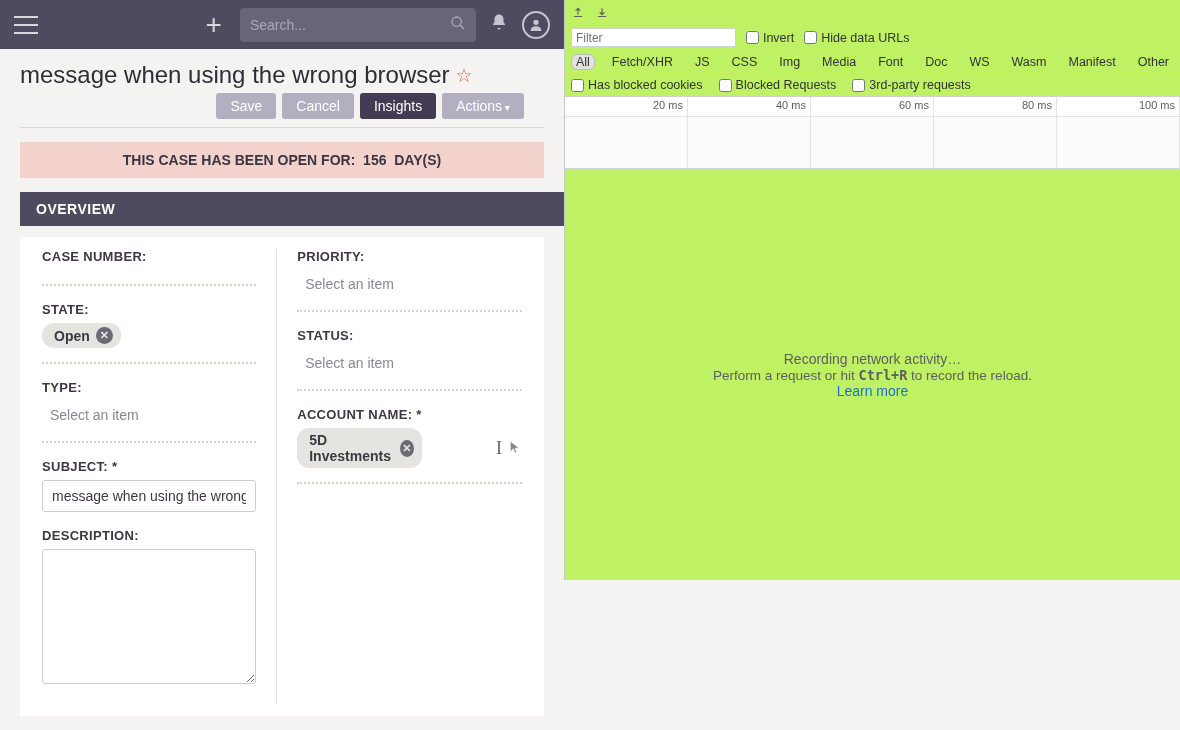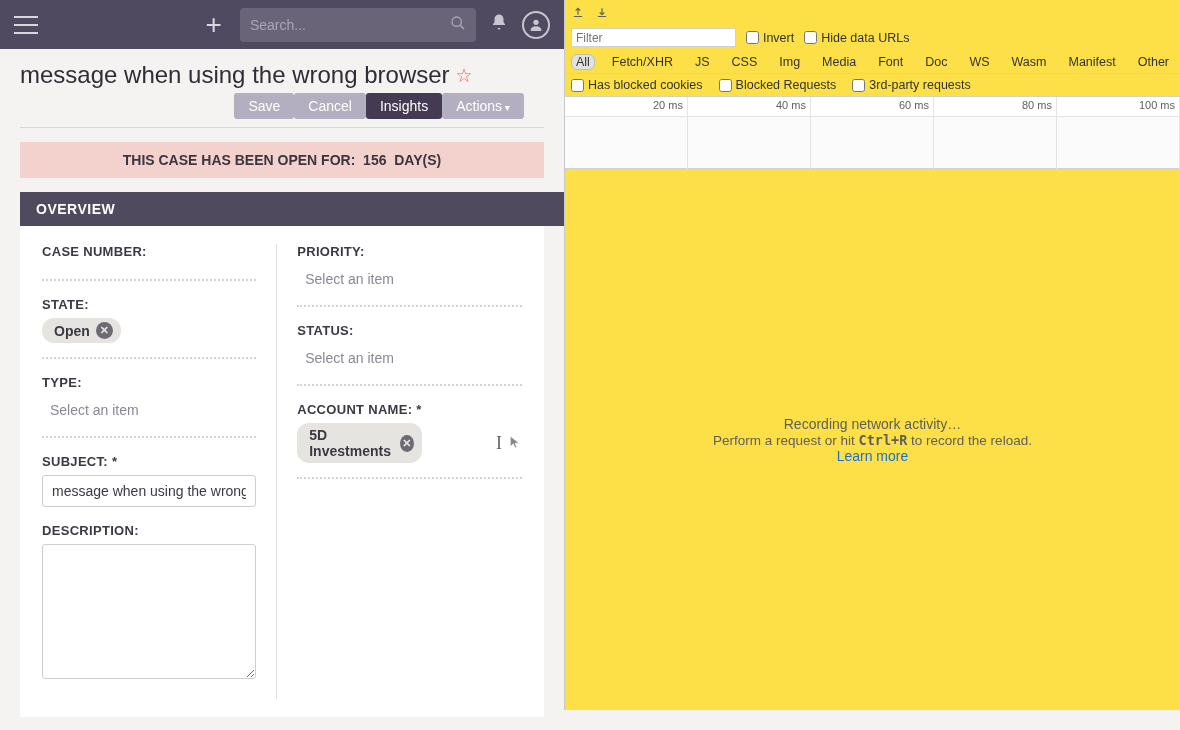--- a/index.html
+++ b/index.html
@@ -13,44 +13,44 @@
 .search-wrap { background: #6a6478; border-radius: 4px; height: 34px; width: 236px; display: flex; align-items: center; padding: 0 10px; }
 .search-input { background: transparent; border: none; outline: none; color: #d9d7dd; font-size: 14px; width: 100%; }
 .search-input::placeholder { color: #aba6b5; }
 .search-icon { color: #aba6b5; font-size: 16px; }
 .bell-icon { color: #c8c4d0; font-size: 20px; cursor: pointer; }
 .user-circ { width: 28px; height: 28px; border: 2px solid #c8c4d0; border-radius: 50%; display: flex; align-items: center; justify-content: center; cursor: pointer; }
 .user-circ svg { width: 16px; height: 16px; }
 .title-row { display: flex; align-items: center; padding: 12px 20px 4px 20px; }
 .page-title { font-size: 24px; color: #2f2d36; font-weight: 400; }
 .star-icon { color: #eb5757; font-size: 19px; margin-left: 6px; cursor: pointer; }
-.action-row { display: flex; justify-content: flex-end; padding: 0 20px 8px 20px; border-bottom: 1px solid #dad7d4; margin: 0 20px; }
+.action-row { display: flex; justify-content: flex-end; gap: 6px; padding: 0 20px 8px 20px; border-bottom: 1px solid #dad7d4; margin: 0 20px; }
 .btn { border: none; border-radius: 3px; padding: 5px 14px; font-size: 14px; cursor: pointer; color: #fff; }
 .btn-muted { background: #b4aec1; }
 .btn-dark { background: #443a54; }
 .btn-caret::after { content: " ▾"; font-size: 10px; }
 .open-banner { background: #f3d1cc; margin: 14px 20px; padding: 10px; text-align: center; font-size: 14px; font-weight: 600; color: #3b353f; }
 .tab { display: inline-block; background: #504a5e; color: #fff; padding: 9px 16px; margin-left: 20px; font-size: 14px; font-weight: 600; letter-spacing: 0.5px; }
-.card { background: #fff; margin: 0 20px; padding: 18px 22px; display: flex; gap: 20px; }
+.card { background: #fff; margin: 11px 20px; padding: 12px 22px; display: flex; gap: 20px; }
 .col { flex: 1; }
 .divider { width: 1px; background: #e3e1de; }
 .field { margin-bottom: 16px; padding-bottom: 14px; border-bottom: 2px dotted #d6d3cf; }
 .field-label { font-size: 13px; font-weight: 700; color: #3d3844; letter-spacing: 0.3px; margin-bottom: 6px; }
 .field-val { font-size: 15px; color: #3d3844; }
 .select-val { color: #8a8793; font-size: 14px; padding: 6px 4px 4px 8px; }
 .chip { display: inline-flex; align-items: center; background: #e6e4e1; border-radius: 12px; padding: 4px 8px 4px 12px; font-size: 14px; font-weight: 600; color: #3d3844; }
 .chip-x { width: 17px; height: 17px; border-radius: 50%; background: #6e6a75; color: #e6e4e1; display: inline-flex; align-items: center; justify-content: center; font-size: 11px; margin-left: 6px; cursor: pointer; }
 .acct-row { display: flex; align-items: center; }
 .cursor-ibeam { margin-left: 74px; font-size: 18px; color: #3d3844; font-family: serif; opacity: .8; }
 .cursor-arrow { margin-left: 6px; font-size: 14px; color: #444; opacity: .7; }
 .text-input { width: 100%; border: 1px solid #d0cdca; border-radius: 3px; padding: 7px 9px; font-size: 14px; color: #3d3844; }
 .textarea { width: 100%; height: 135px; border: 1px solid #d0cdca; border-radius: 3px; resize: both; }
 .nofieldborder { border-bottom: none; padding-bottom: 0; }
 
-.devtools { flex: 1; height: 710px; background: #fde047; border-left: 1px solid #c7c7c7; display: flex; flex-direction: column; font-size: 12.5px; color: #333; font-family: "Segoe UI", Arial, sans-serif; }
+.devtools { flex: 1; height: 580px; background: #bef264; border-left: 1px solid #c7c7c7; display: flex; flex-direction: column; font-size: 12.5px; color: #333; font-family: "Segoe UI", Arial, sans-serif; }
 .dt-toolbar { display: flex; align-items: center; gap: 10px; padding: 4px 6px 0 6px; height: 24px; }
 .upload-icon, .download-icon { font-size: 13px; color: #5f5f5f; cursor: pointer; }
 .dt-filters { display: flex; align-items: center; gap: 10px; padding: 4px 6px; }
 .dt-filter-input { border: 1px solid #d1d1d1; height: 19px; width: 165px; padding: 0 4px; font-size: 12px; }
 .dt-check { display: flex; align-items: center; gap: 4px; font-size: 12.5px; color: #333; }
 .dt-check input { width: 13px; height: 13px; }
 .dt-types { display: flex; gap: 12px; padding: 3px 6px; font-size: 12.5px; border-bottom: 1px solid #d1d1d1; }
 .dt-type { cursor: pointer; color: #333; padding: 1px 5px; }
 .dt-type.active { background: #e1e1e1; border: 1px solid #bdbdbd; border-radius: 6px; padding: 0 4px; }
 .dt-checks2 { display: flex; gap: 16px; padding: 4px 6px; border-bottom: 1px solid #d1d1d1; }

